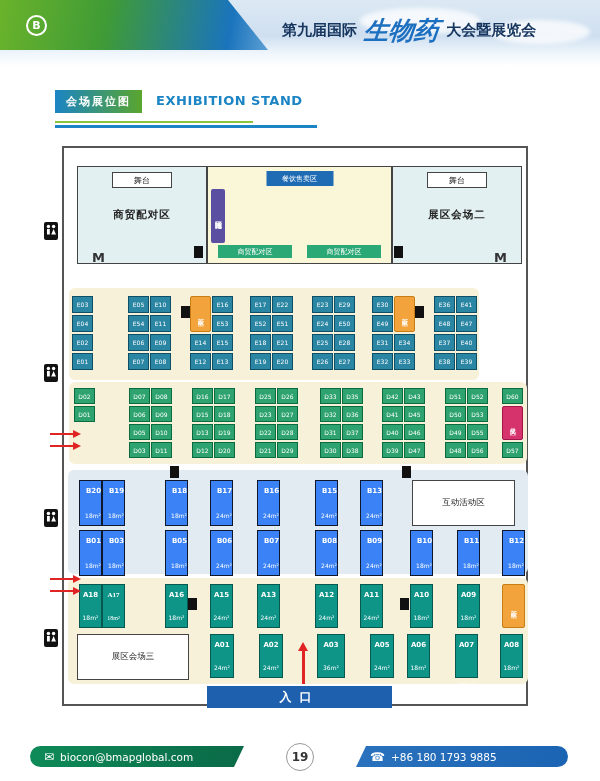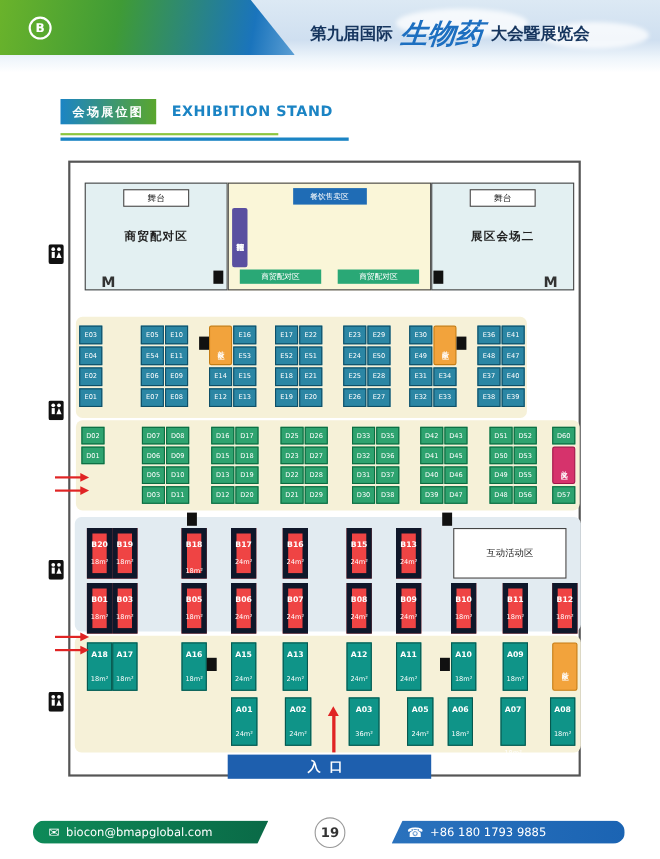--- a/index.html
+++ b/index.html
@@ -46,21 +46,21 @@
         display:flex;align-items:center;justify-content:center;font-family:Liberation Mono, monospace;}
   .band{position:absolute;border-radius:6px;}
   .band-e{left:5px;top:140px;width:410px;height:92px;background:#f6f1d8;}
   .band-d{left:5px;top:234px;width:458px;height:82px;background:#f6f1d8;}
   .band-b{left:4px;top:322px;width:460px;height:104px;background:#e2ebf1;}
   .band-a{left:4px;top:430px;width:460px;height:106px;background:#f6f1d8;}
   .booth{position:absolute;display:flex;align-items:center;justify-content:center;color:#fff;
         font-size:6px;box-sizing:border-box;text-align:center;}
   .e-booth{background:#2b86a4;border:1px solid #0e4f68;}
   .d-booth{background:#2ea36f;border:1px solid #0b6b40;}
-  .b-booth{background:#ef4444;border:5px solid #0f172a;}
+  .b-booth{background:#3b82f6;border:1px solid #0f172a;align-items:flex-end;}
   .a-booth{background:#0f9488;border:1px solid #07584f;}
   .booth-lg{flex-direction:column;justify-content:space-between;padding:6px 0;}
   .booth-lg .bid{font-weight:bold;font-size:7px;}
   .booth-lg .bsize{font-size:6px;}
   .sp-v{position:absolute;writing-mode:vertical-rl;display:flex;align-items:center;justify-content:center;
         color:#fff;font-size:6.5px;letter-spacing:1px;box-sizing:border-box;}
   .sp-orange{background:#f2a33c;border:1px solid #c57d14;border-radius:2px;}
   .sp-pink{background:#d6336c;border:1px solid #a1154a;border-radius:2px;}
   .white-box{position:absolute;background:#fff;border:1px solid #444;display:flex;align-items:center;
         justify-content:center;font-size:8.5px;color:#222;box-sizing:border-box;}
@@ -317,21 +317,21 @@
         <div class="booth booth-lg b-booth" style="left: 434px; top: 60px; width: 23px; height: 46px;">
           <span class="bid">B12</span>
           <span class="bsize">18m²</span>
         </div>
       </div>
     <div class="band band-a">
         <div class="booth booth-lg a-booth" style="left: 11px; top: 6px; width: 23px; height: 44px;">
           <span class="bid">A18</span>
           <span class="bsize">18m²</span>
         </div>
-        <div class="booth booth-lg a-booth" style="left: 34px; top: 6px; width: 23px; height: 44px;">
+        <div class="booth booth-lg a-booth" style="left: 34px; top: 6px; width: 23px; height: 44px; font-family: Liberation Serif, serif;">
           <span class="bid">A17</span>
           <span class="bsize">18m²</span>
         </div>
         <div class="booth booth-lg a-booth" style="left: 97px; top: 6px; width: 23px; height: 44px;">
           <span class="bid">A16</span>
           <span class="bsize">18m²</span>
         </div>
         <div class="booth booth-lg a-booth" style="left: 142px; top: 6px; width: 23px; height: 44px;">
           <span class="bid">A15</span>
           <span class="bsize">24m²</span>
@@ -350,20 +350,21 @@
         </div>
         <div class="booth booth-lg a-booth" style="left: 342px; top: 6px; width: 23px; height: 44px;">
           <span class="bid">A10</span>
           <span class="bsize">18m²</span>
         </div>
         <div class="booth booth-lg a-booth" style="left: 389px; top: 6px; width: 23px; height: 44px;">
           <span class="bid">A09</span>
           <span class="bsize">18m²</span>
         </div>
         <div class="sp-v sp-orange" style="left: 434px; top: 6px; width: 23px; height: 44px;">茶歇区</div>
+        <div class="white-box" style="left: 9px; top: 56px; width: 112px; height: 46px;">展区会场三</div>
         <div class="booth booth-lg a-booth" style="left: 142px; top: 56px; width: 24px; height: 44px;">
           <span class="bid">A01</span>
           <span class="bsize">24m²</span>
         </div>
         <div class="booth booth-lg a-booth" style="left: 191px; top: 56px; width: 24px; height: 44px;">
           <span class="bid">A02</span>
           <span class="bsize">24m²</span>
         </div>
         <div class="booth booth-lg a-booth" style="left: 249px; top: 56px; width: 28px; height: 44px;">
           <span class="bid">A03</span>

